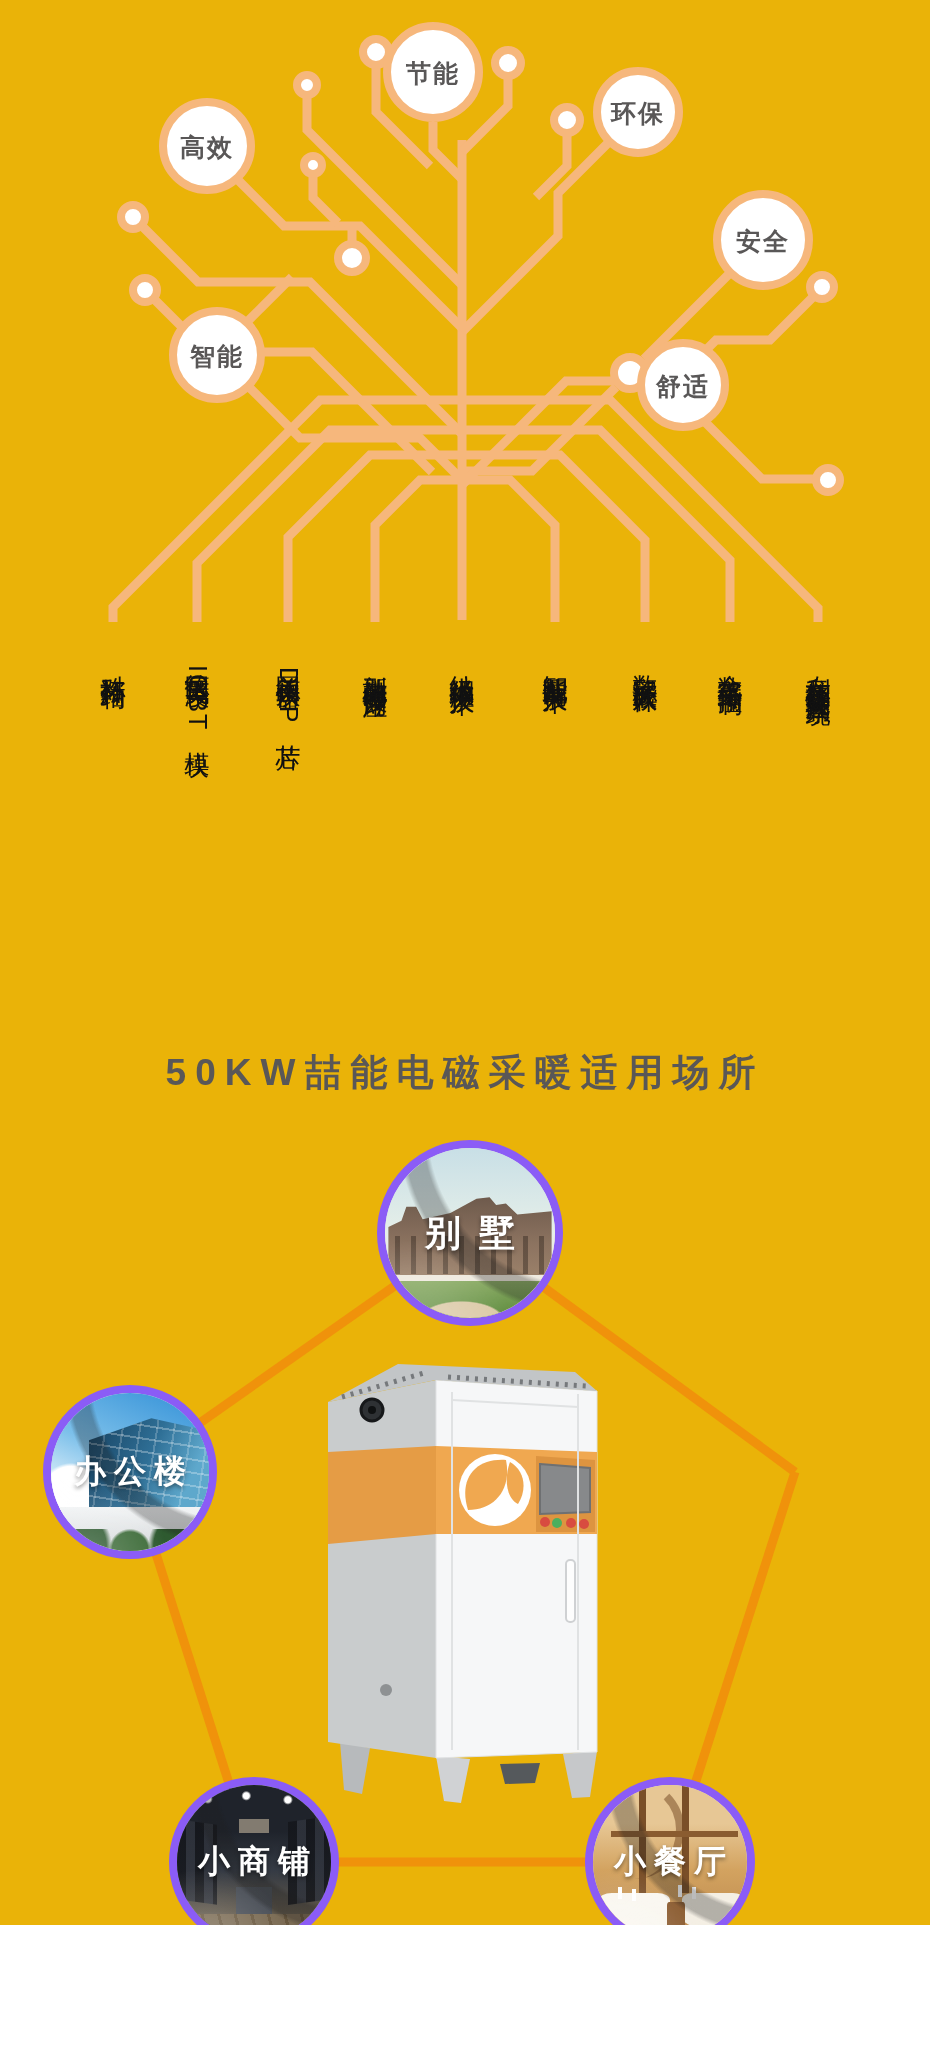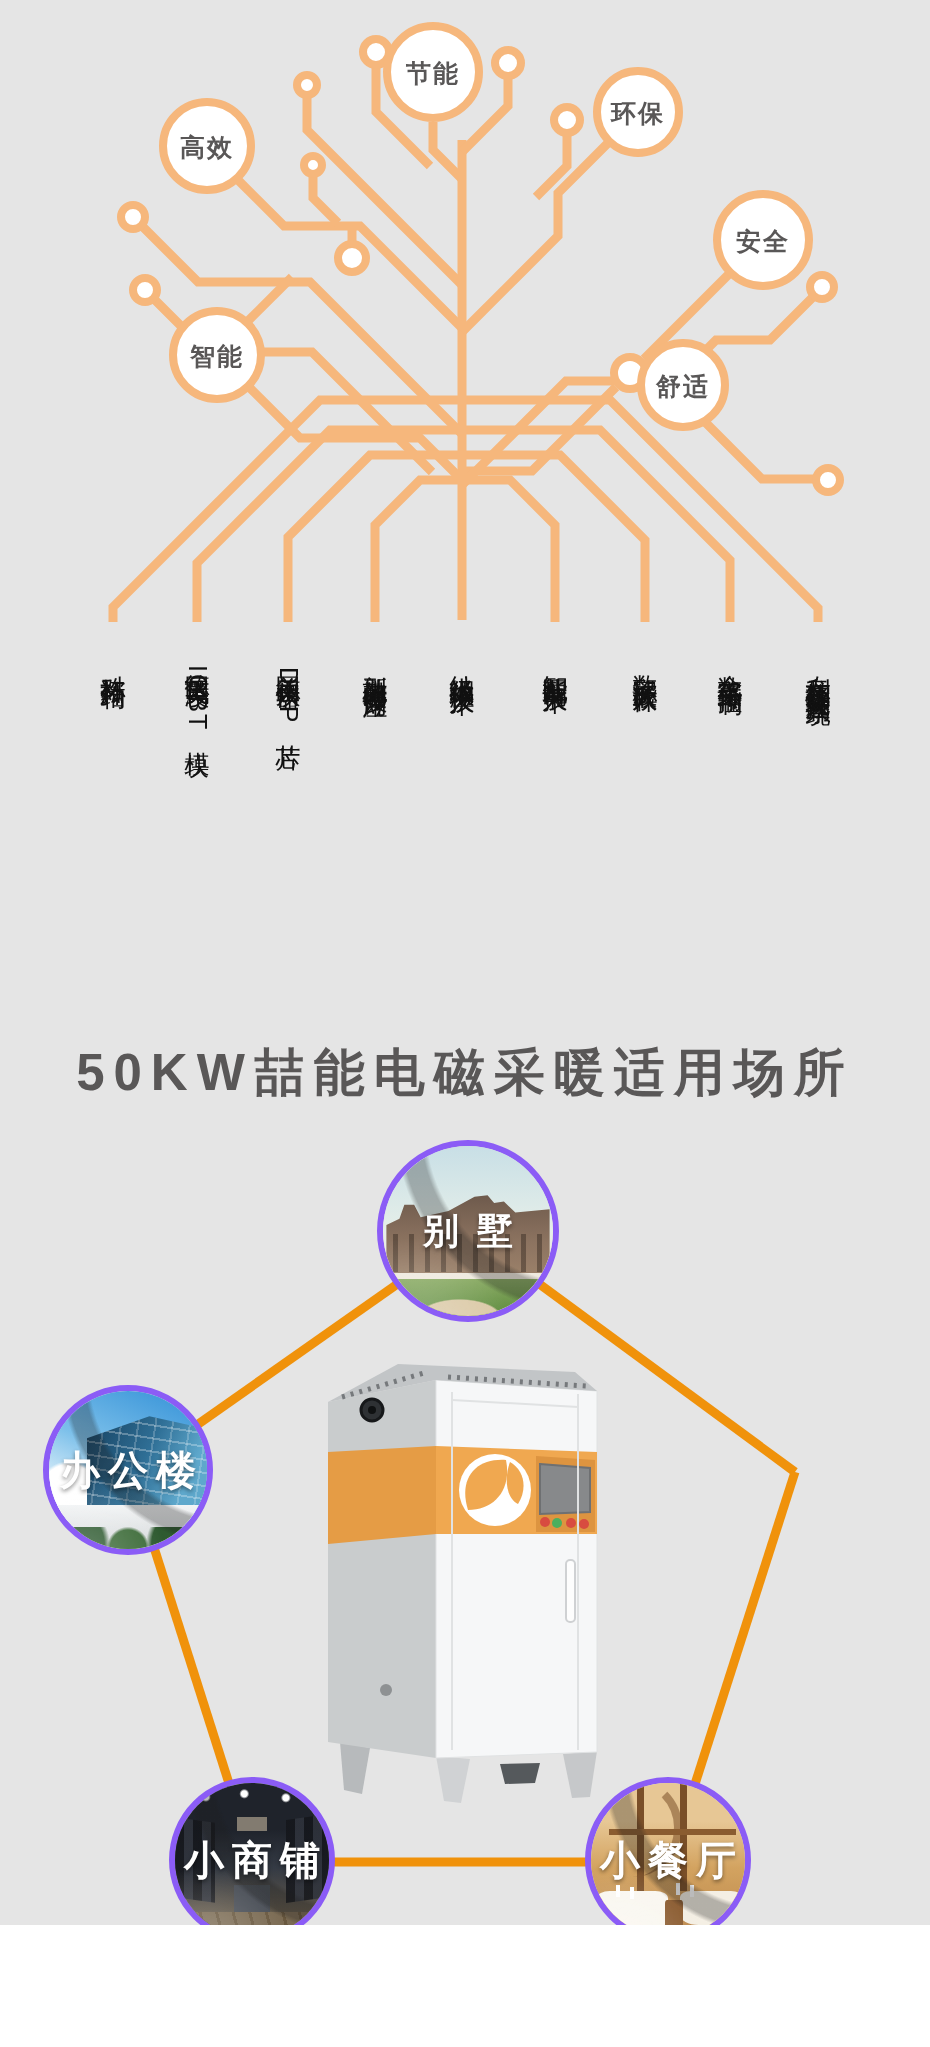--- a/index.html
+++ b/index.html
@@ -1,46 +1,46 @@
 <!DOCTYPE html>
 <html><head>
 <meta charset="utf-8">
 <style>
   html,body{margin:0;padding:0;background:#fff;}
-  #canvas{position:relative;width:930px;height:1925px;background:#e5e5e5;overflow:hidden;
+  #canvas{position:relative;width:930px;height:1925px;background:#eab308;overflow:hidden;
           font-family:"Liberation Sans","DejaVu Sans",sans-serif;}
   svg{display:block;}
   .abs{position:absolute;}
 
   
   .tree-label{font-weight:bold;fill:#595757;}
 
   
   .feature-col{
     position:absolute;top:655px;transform:translateX(-50%);
     writing-mode:vertical-rl;text-orientation:mixed;
     font-size:25px;letter-spacing:2px;color:#111;font-weight:500;
     white-space:nowrap;line-height:1;
   }
 
   
   .apps-title{
     position:absolute;left:0;top:1044px;width:930px;height:58px;line-height:58px;
-    text-align:center;font-size:51px;font-weight:bold;color:#595757;letter-spacing:9px;
+    text-align:center;font-size:37px;font-weight:bold;color:#595757;letter-spacing:9px;
   }
 
   
   .scene{
-    position:absolute;border:6px solid #8b5cf6;border-radius:50%;
+    position:absolute;border:8px solid #8b5cf6;border-radius:50%;
     overflow:hidden;background:#ddd;box-sizing:content-box;
   }
   .scene .layer{position:absolute;}
   .scene .label{
     position:absolute;inset:0;display:flex;align-items:center;justify-content:center;
-    color:#fff;font-weight:bold;font-size:40px;letter-spacing:8px;text-indent:8px;
+    color:#fff;font-weight:bold;font-size:32px;letter-spacing:8px;text-indent:8px;
     text-shadow:0 2px 4px rgba(0,0,0,.45);z-index:5;
   }
   .scene .swoosh{
     position:absolute;inset:0;z-index:4;border-radius:50%;
     background:
       radial-gradient(circle at 118% -12%, transparent 57%, rgba(30,30,30,.30) 59%, rgba(30,30,30,.30) 66%, transparent 68%),
       radial-gradient(circle at 18% 112%, rgba(255,255,255,.30), transparent 42%);
   }
 
   #scene-villa   {left:377px;top:1140px;width:170px;height:170px;}

